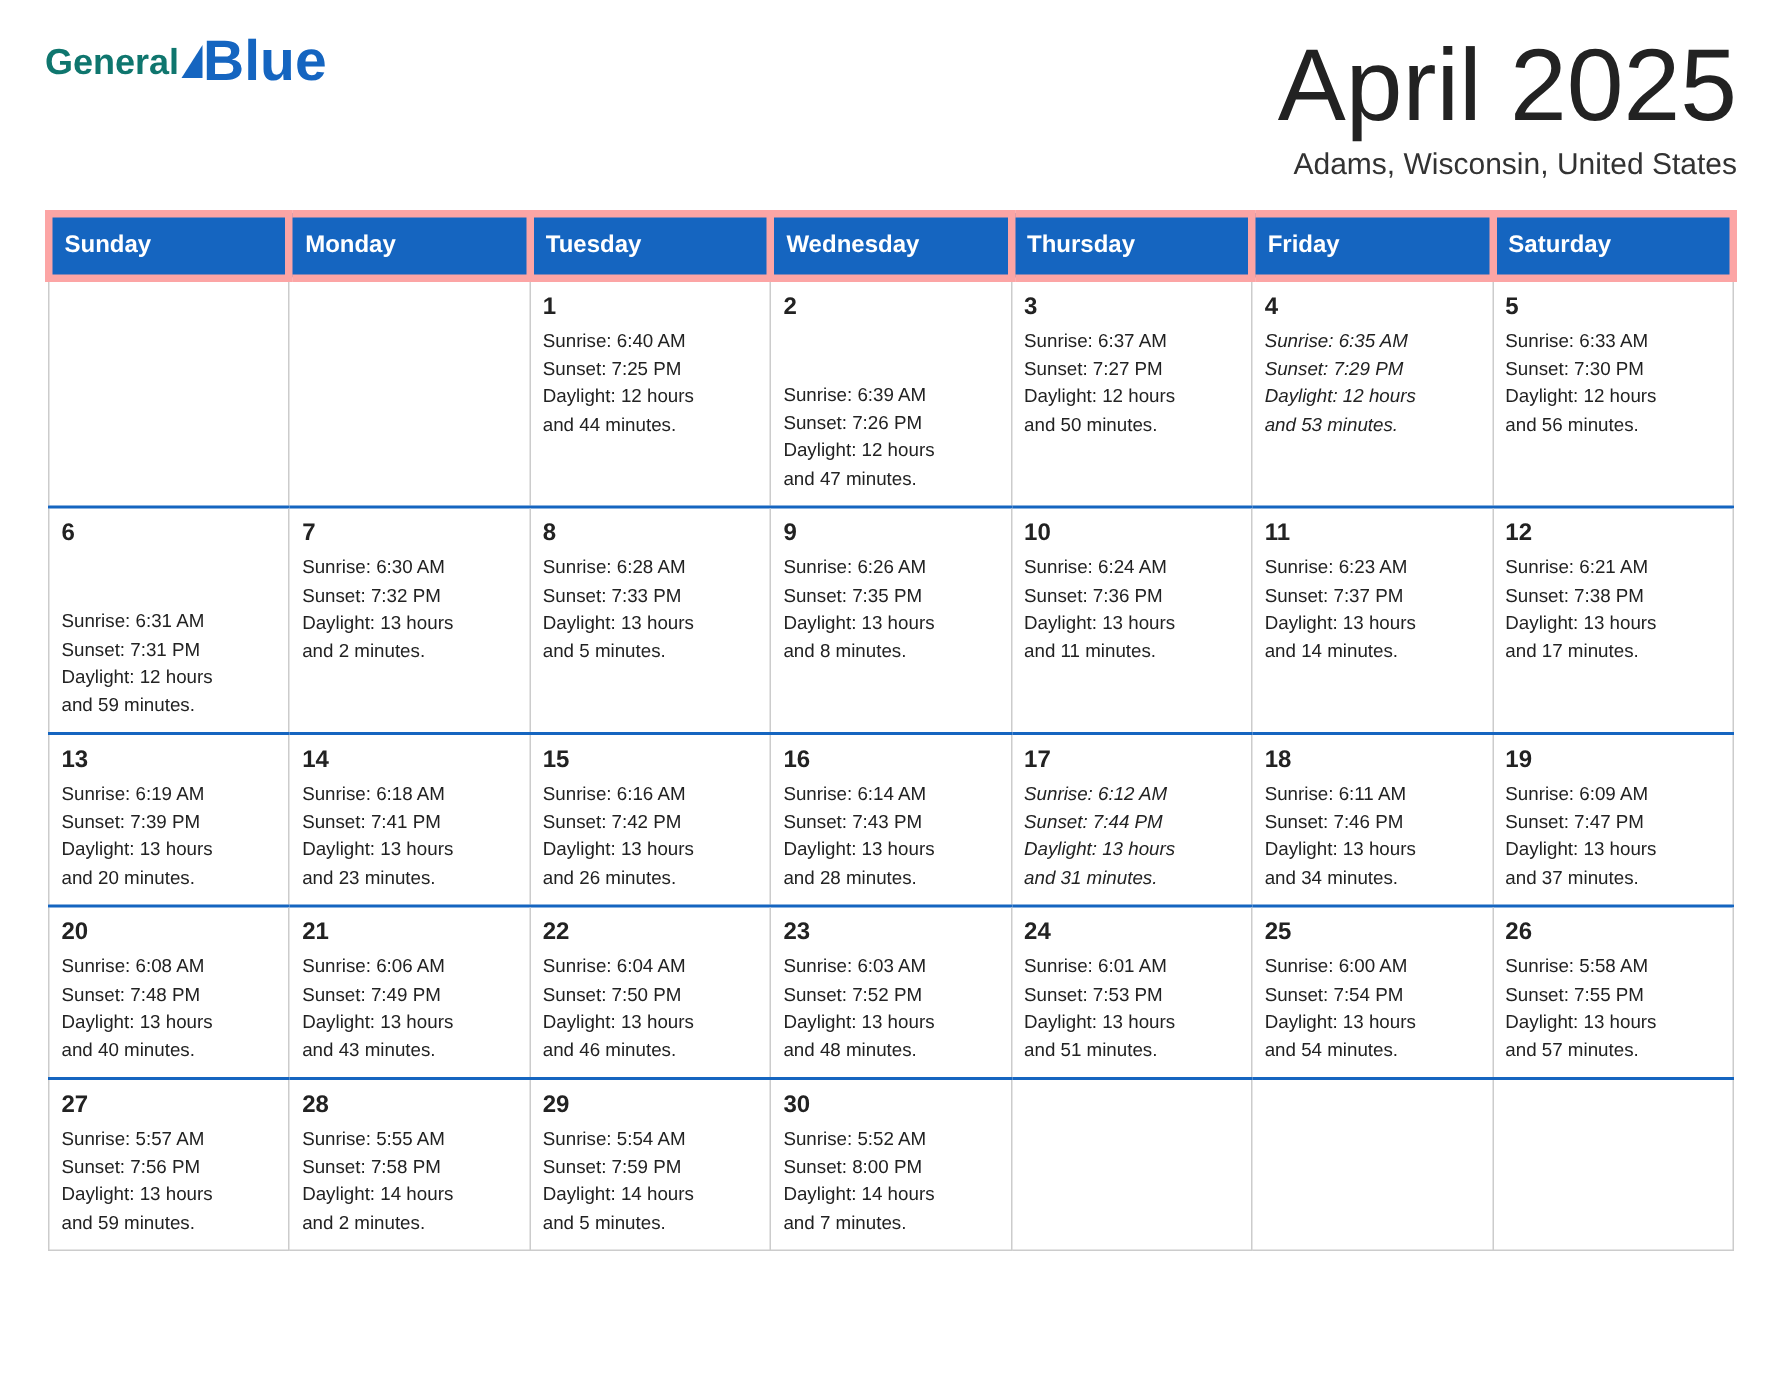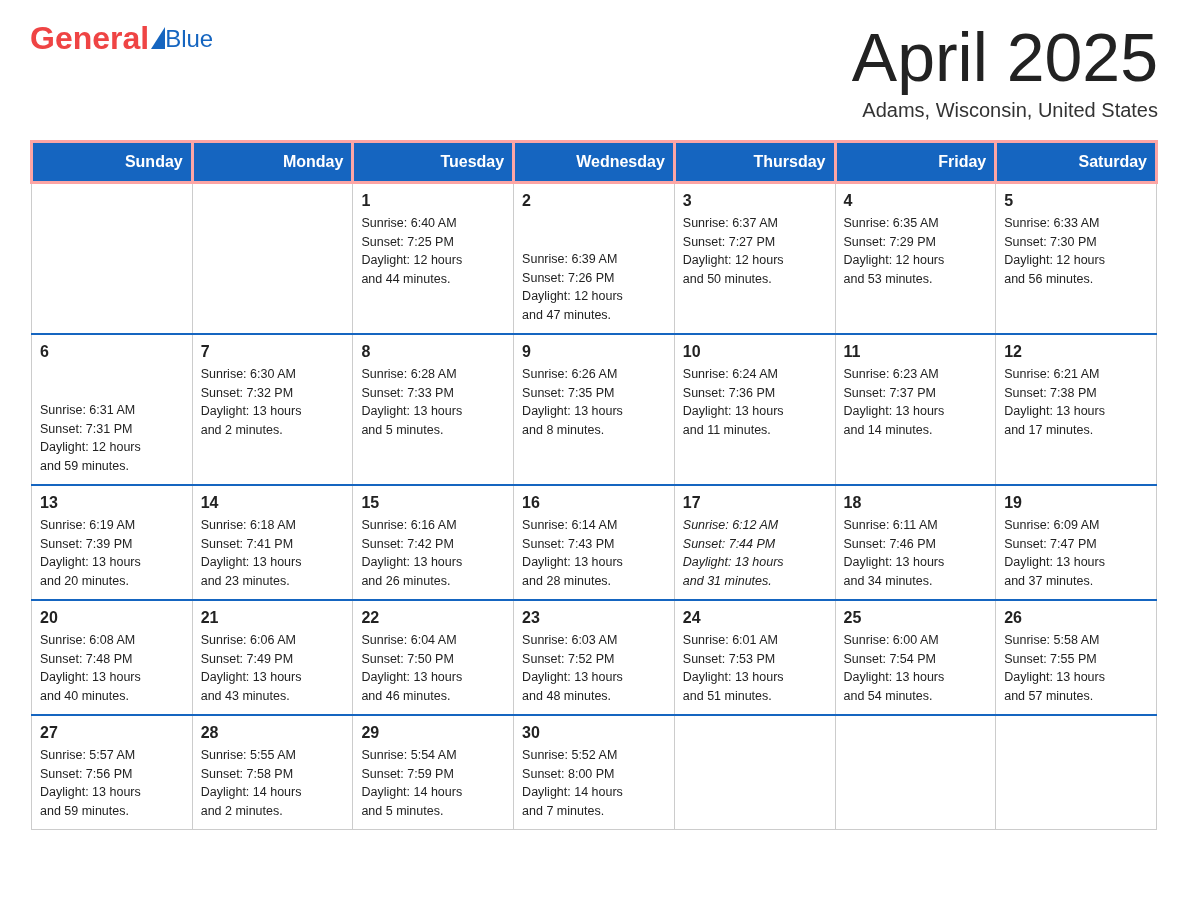--- a/index.html
+++ b/index.html
@@ -16,27 +16,27 @@
       justify-content: space-between;
       align-items: flex-start;
       margin-bottom: 18px;
     }
     .logo {
       display: flex;
       align-items: center;
       gap: 0;
     }
     .logo-text-general {
-      font-size: 32px;
+      font-size: 24px;
       font-weight: bold;
-      color: #ef4444;
+      color: #0f766e;
     }
     .logo-text-blue {
-      font-size: 24px;
-      font-weight: normal;
+      font-size: 38px;
+      font-weight: bold;
       color: #1565c0;
     }
     .logo-triangle {
       width: 0;
       height: 0;
       border-left: 14px solid transparent;
       border-bottom: 22px solid #1565c0;
       margin-left: 2px;
       margin-bottom: 2px;
       display: inline-block;
@@ -61,22 +61,22 @@
       width: 100%;
       border-collapse: collapse;
       table-layout: fixed;
     }
     .calendar-table thead tr th {
       background-color: #1565c0;
       color: #fff;
       font-size: 16px;
       font-weight: bold;
       padding: 10px 8px;
-      text-align: right;
-      border: 3px solid #fca5a5;
+      text-align: left;
+      border: 5px solid #fca5a5;
     }
     .calendar-table tbody tr td {
       border: 1px solid #ccc;
       vertical-align: top;
       padding: 8px 8px;
       font-size: 13px;
       color: #222;
       height: 110px;
     }
     .calendar-table tbody tr td.empty {
@@ -146,21 +146,21 @@
         </td>
         <td>
           <span class="day-number">3</span>
           <div class="day-info" style="white-space: pre-line;">Sunrise: 6:37 AM
 Sunset: 7:27 PM
 Daylight: 12 hours
 and 50 minutes.</div>
         </td>
         <td>
           <span class="day-number">4</span>
-          <div class="day-info" style="white-space: pre-line;">Sunrise: 6:35 AM
+          <div class="day-info" style="white-space: pre-line; font-style: italic;">Sunrise: 6:35 AM
 Sunset: 7:29 PM
 Daylight: 12 hours
 and 53 minutes.</div>
         </td>
         <td>
           <span class="day-number">5</span>
           <div class="day-info" style="white-space: pre-line;">Sunrise: 6:33 AM
 Sunset: 7:30 PM
 Daylight: 12 hours
 and 56 minutes.</div>

